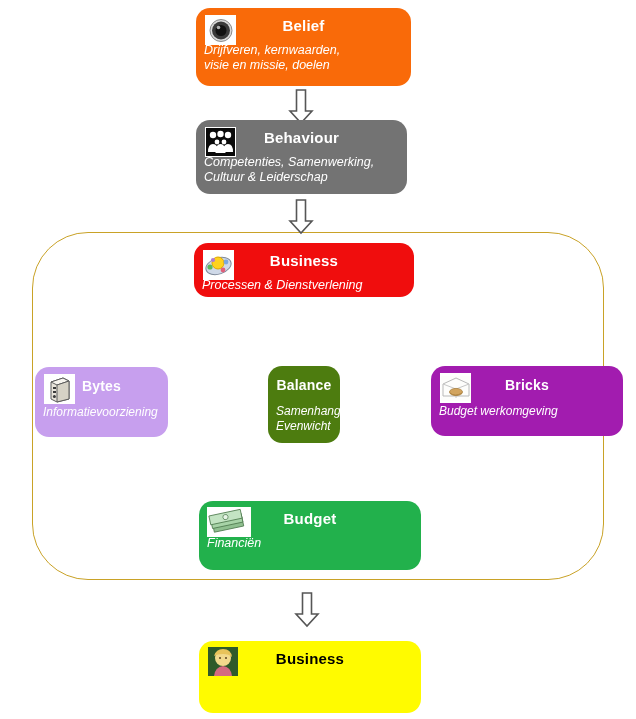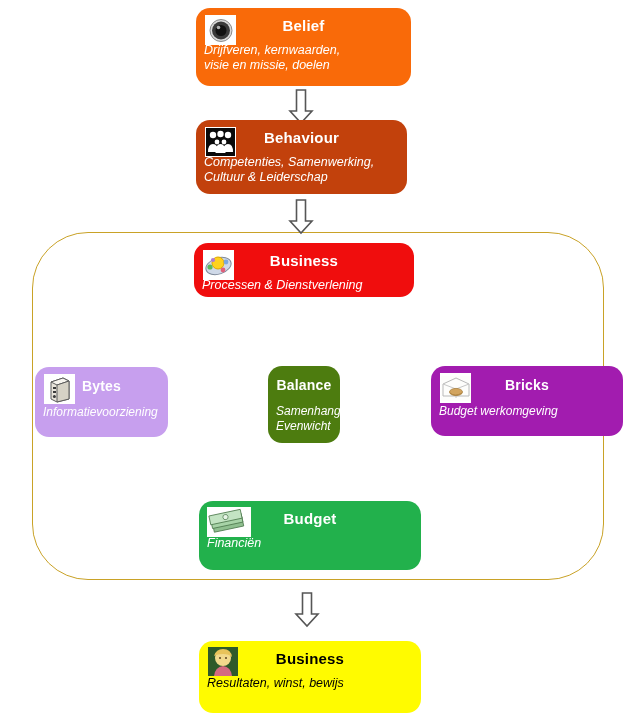--- a/index.html
+++ b/index.html
@@ -60,21 +60,21 @@
   }
   .icon-chip svg { display: block; }
 
   
   #node-belief {
     left: 196px; top: 8px; width: 215px; height: 78px;
     background: #F96A09;
   }
   #node-behaviour {
     left: 196px; top: 120px; width: 211px; height: 74px;
-    background: #c2410c;
+    background: #737373;
   }
   #node-business {
     left: 194px; top: 243px; width: 220px; height: 54px;
     background: #F00D0D;
   }
   #node-bytes {
     left: 35px; top: 367px; width: 133px; height: 70px;
     background: #C79FEE;
   }
   #node-balance {
@@ -241,14 +241,13 @@
     <svg width="30" height="29" viewBox="0 0 30 29">
       <rect x="0" y="0" width="30" height="29" fill="#2f5a2a"></rect>
       <circle cx="15" cy="11" r="8" fill="#F2D98C"></circle>
       <path d="M6 9 q2-7 9-7 q8 0 9 8 q-3-3-9-3 q-6 0-9 2 z" fill="#E8C35A"></path>
       <path d="M15 19 q-8 1-9 10 h18 q-1-9-9-10 z" fill="#D46A80"></path>
       <circle cx="12" cy="11" r="1" fill="#5a4020"></circle>
       <circle cx="18" cy="11" r="1" fill="#5a4020"></circle>
     </svg>
   </div>
   <div class="title">Business</div>
-  <div class="subtitle">Resultaten, winst,  bewijs</div>
 </div>
 
 </body></html>

